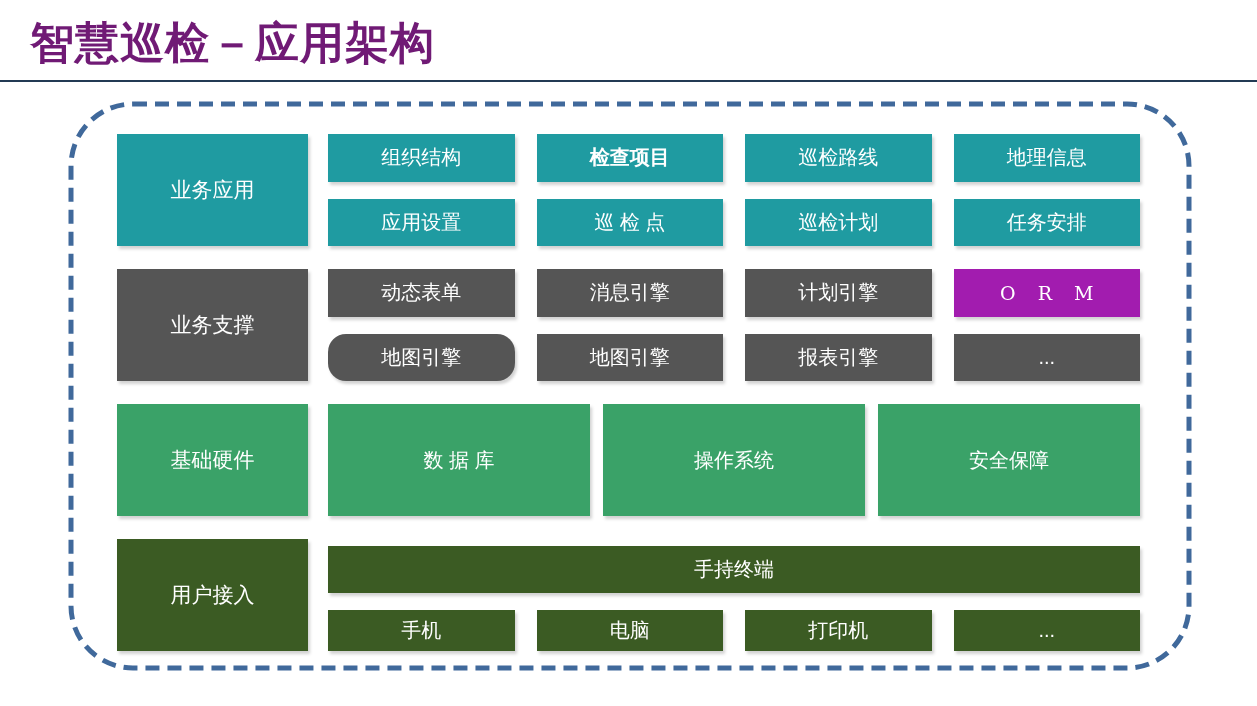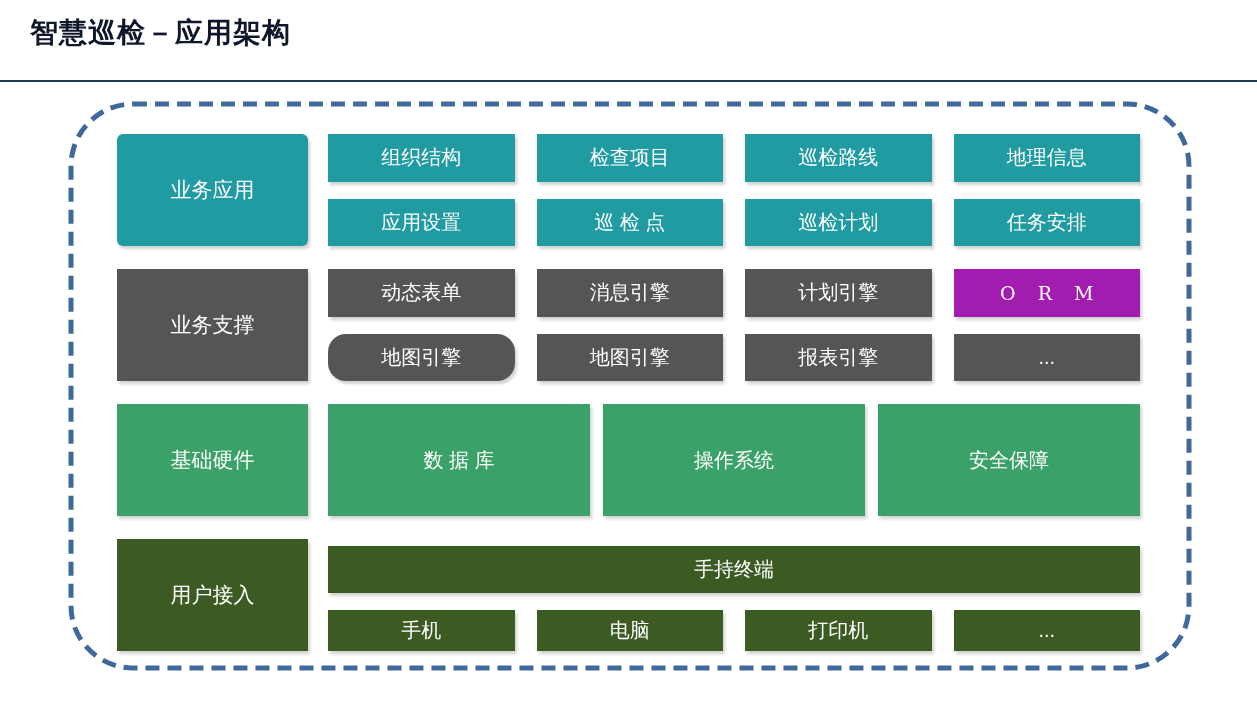--- a/index.html
+++ b/index.html
@@ -2,21 +2,21 @@
 <html><head>
 <meta charset="utf-8">
 <style>
   html,body{margin:0;padding:0;}
   body{
     width:1257px;height:706px;position:relative;background:#ffffff;
     font-family:"Liberation Sans",sans-serif;overflow:hidden;
   }
   .page-title{
     position:absolute;left:30px;top:14px;
-    font-size:28px;font-weight:bold;color:#0f172a;letter-spacing:1px;
+    font-size:44px;font-weight:bold;color:#701a75;letter-spacing:1px;
   }
   .title-rule{
     position:absolute;left:0;top:80px;width:1257px;height:2px;background:#233a54;
   }
   .frame-svg{position:absolute;left:68px;top:101px;}
   .layers{position:absolute;left:117px;top:134px;width:1023px;}
   .layer{display:flex;height:112px;margin-bottom:23px;}
   .layer:last-child{margin-bottom:0;}
   .layer-label{
     width:191px;flex:0 0 191px;margin-right:20px;
@@ -51,25 +51,25 @@
 
 <div class="page-title">智慧巡检－应用架构</div>
 <div class="title-rule"></div>
 
 <svg class="frame-svg" width="1124" height="570" aria-hidden="true">
   <rect x="3" y="3" width="1118" height="564" rx="62" ry="62" fill="none" stroke="#40699b" stroke-width="5" stroke-dasharray="14 8"></rect>
 </svg>
 
 <div class="layers">
     <div class="layer">
-      <div class="layer-label" style="background: rgb(31, 155, 161); border-radius: 6px;">业务应用</div>
+      <div class="layer-label" style="background: rgb(31, 155, 161);">业务应用</div>
       <div class="layer-items">
         <div class="grid4">
           <div class="block" style="background: rgb(31, 155, 161); font-family: Liberation Mono, monospace;">组织结构</div>
-          <div class="block" style="background: rgb(31, 155, 161);">检查项目</div>
+          <div class="block" style="background: rgb(31, 155, 161); font-weight: bold;">检查项目</div>
           <div class="block" style="background: rgb(31, 155, 161);">巡检路线</div>
           <div class="block" style="background: rgb(31, 155, 161);">地理信息</div>
           <div class="block" style="background: rgb(31, 155, 161);">应用设置</div>
           <div class="block" style="background: rgb(31, 155, 161);">巡 检 点</div>
           <div class="block" style="background: rgb(31, 155, 161);">巡检计划</div>
           <div class="block" style="background: rgb(31, 155, 161);">任务安排</div>
         </div>
       </div>
     </div>
     <div class="layer">

